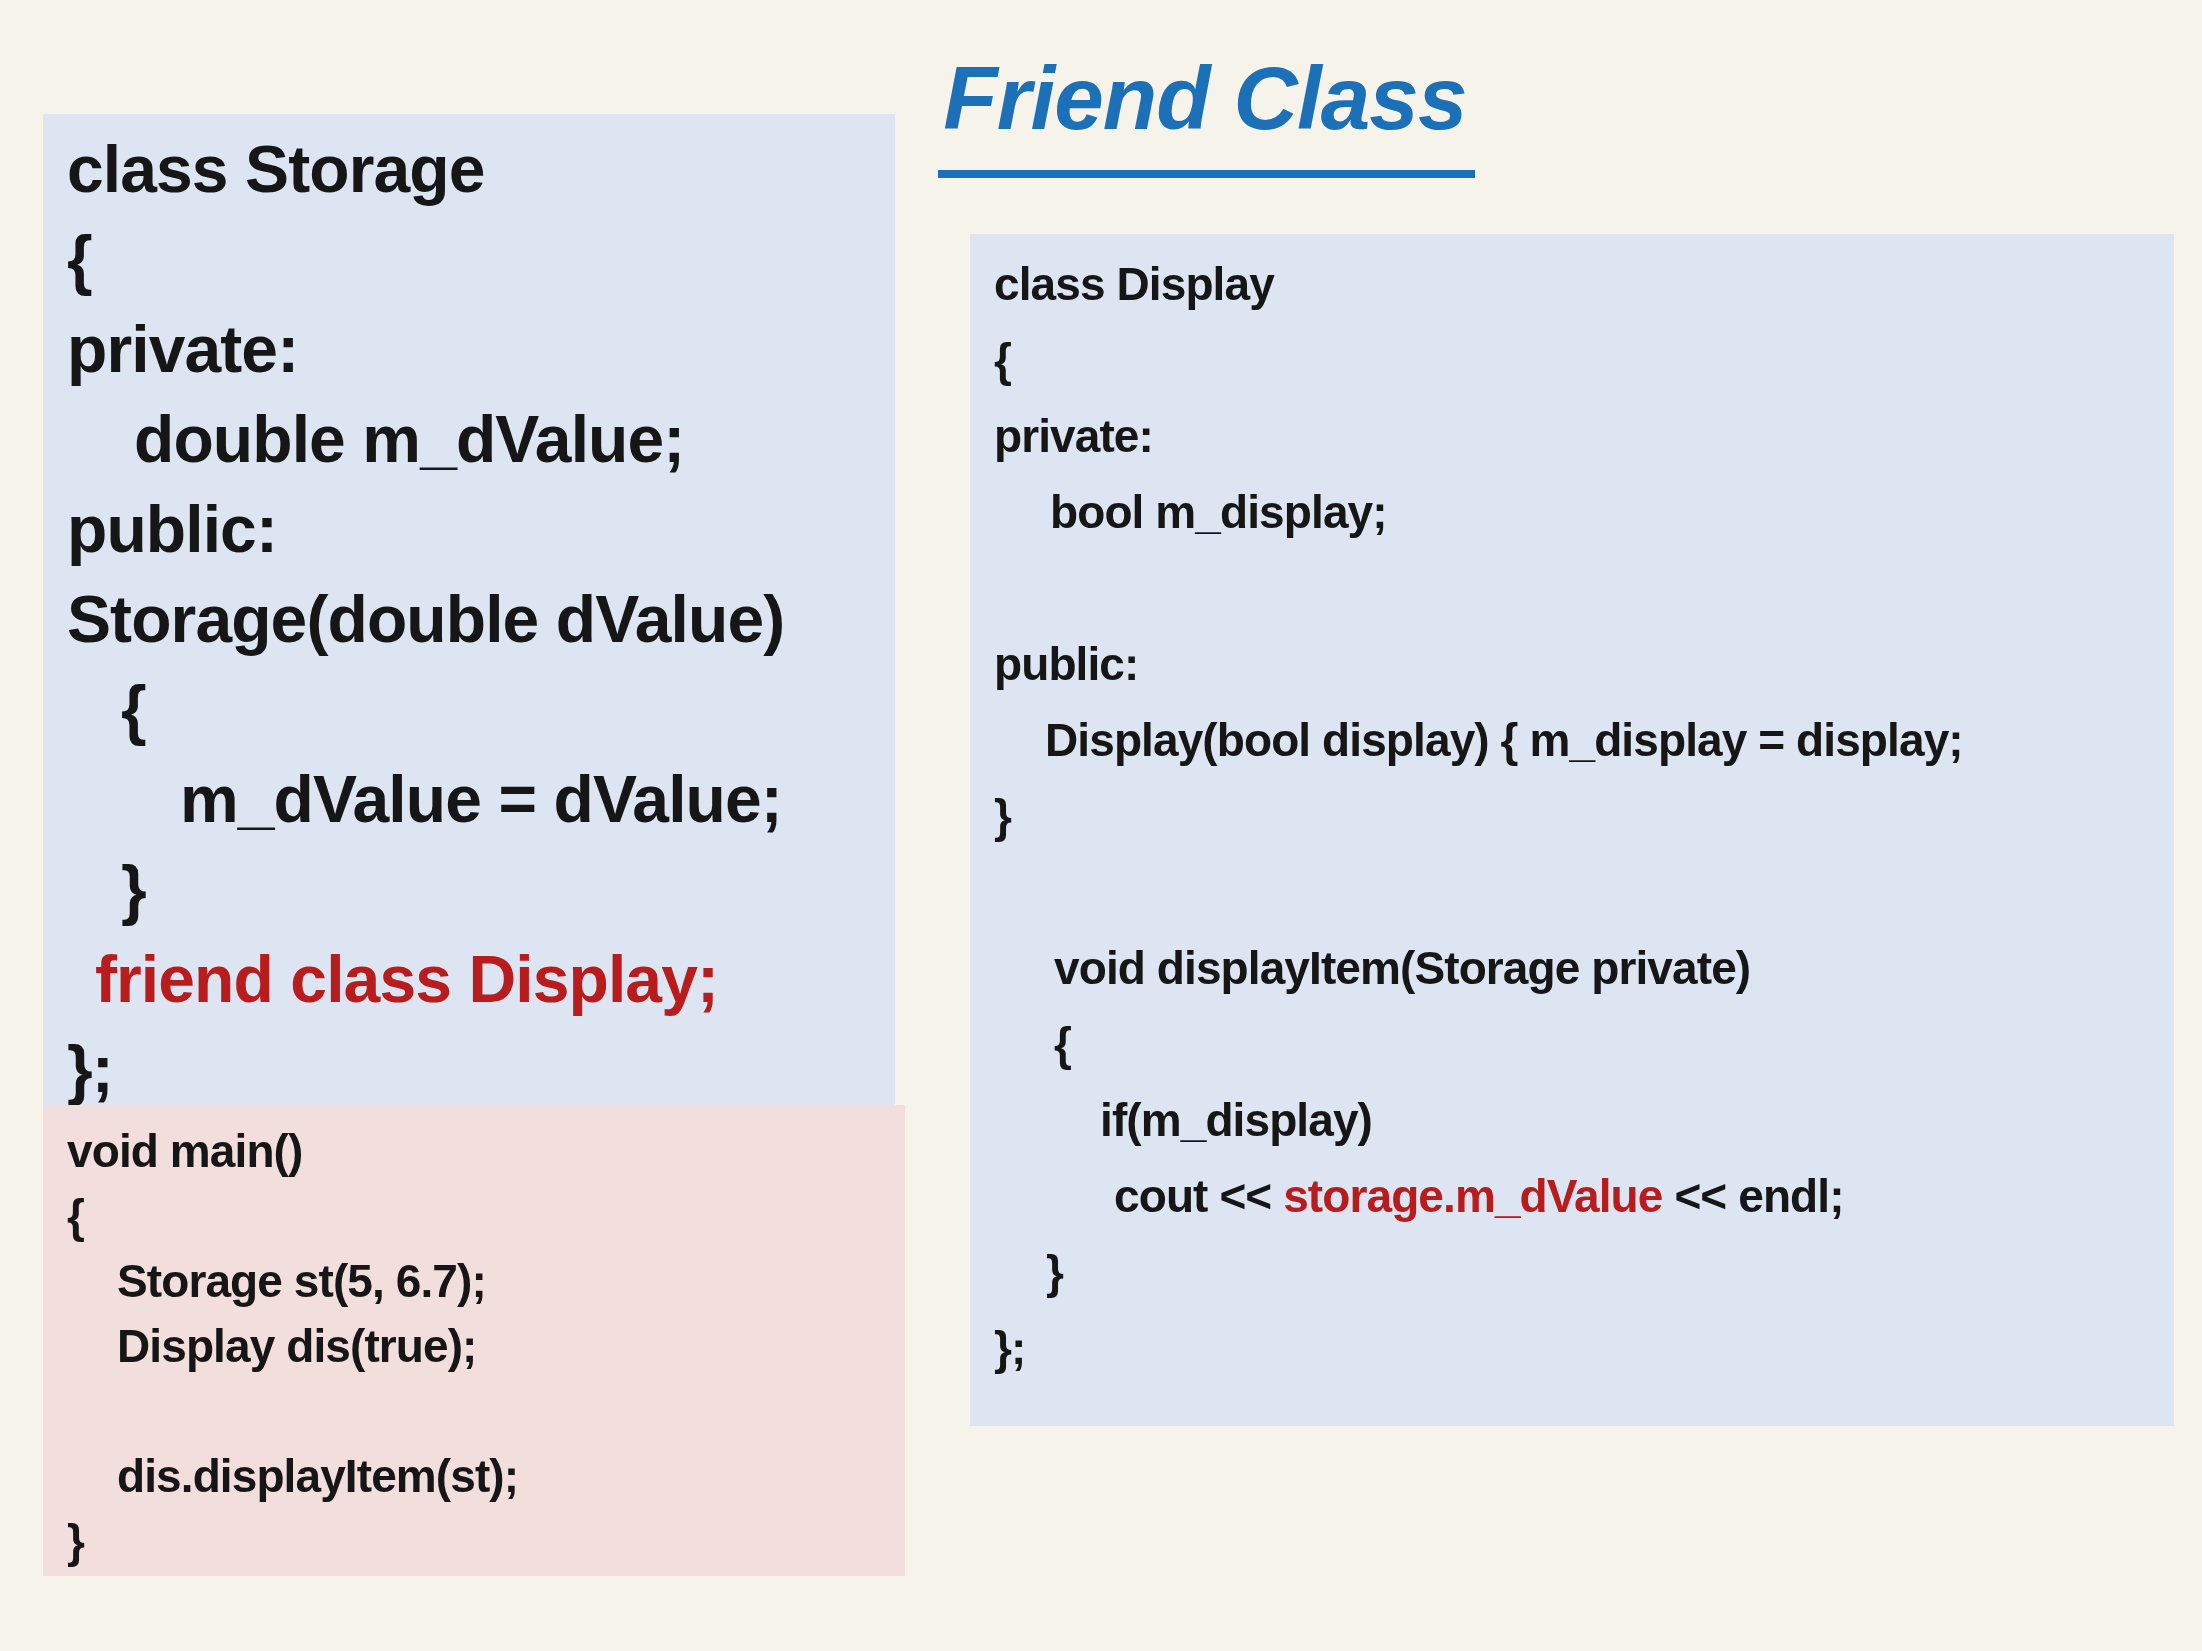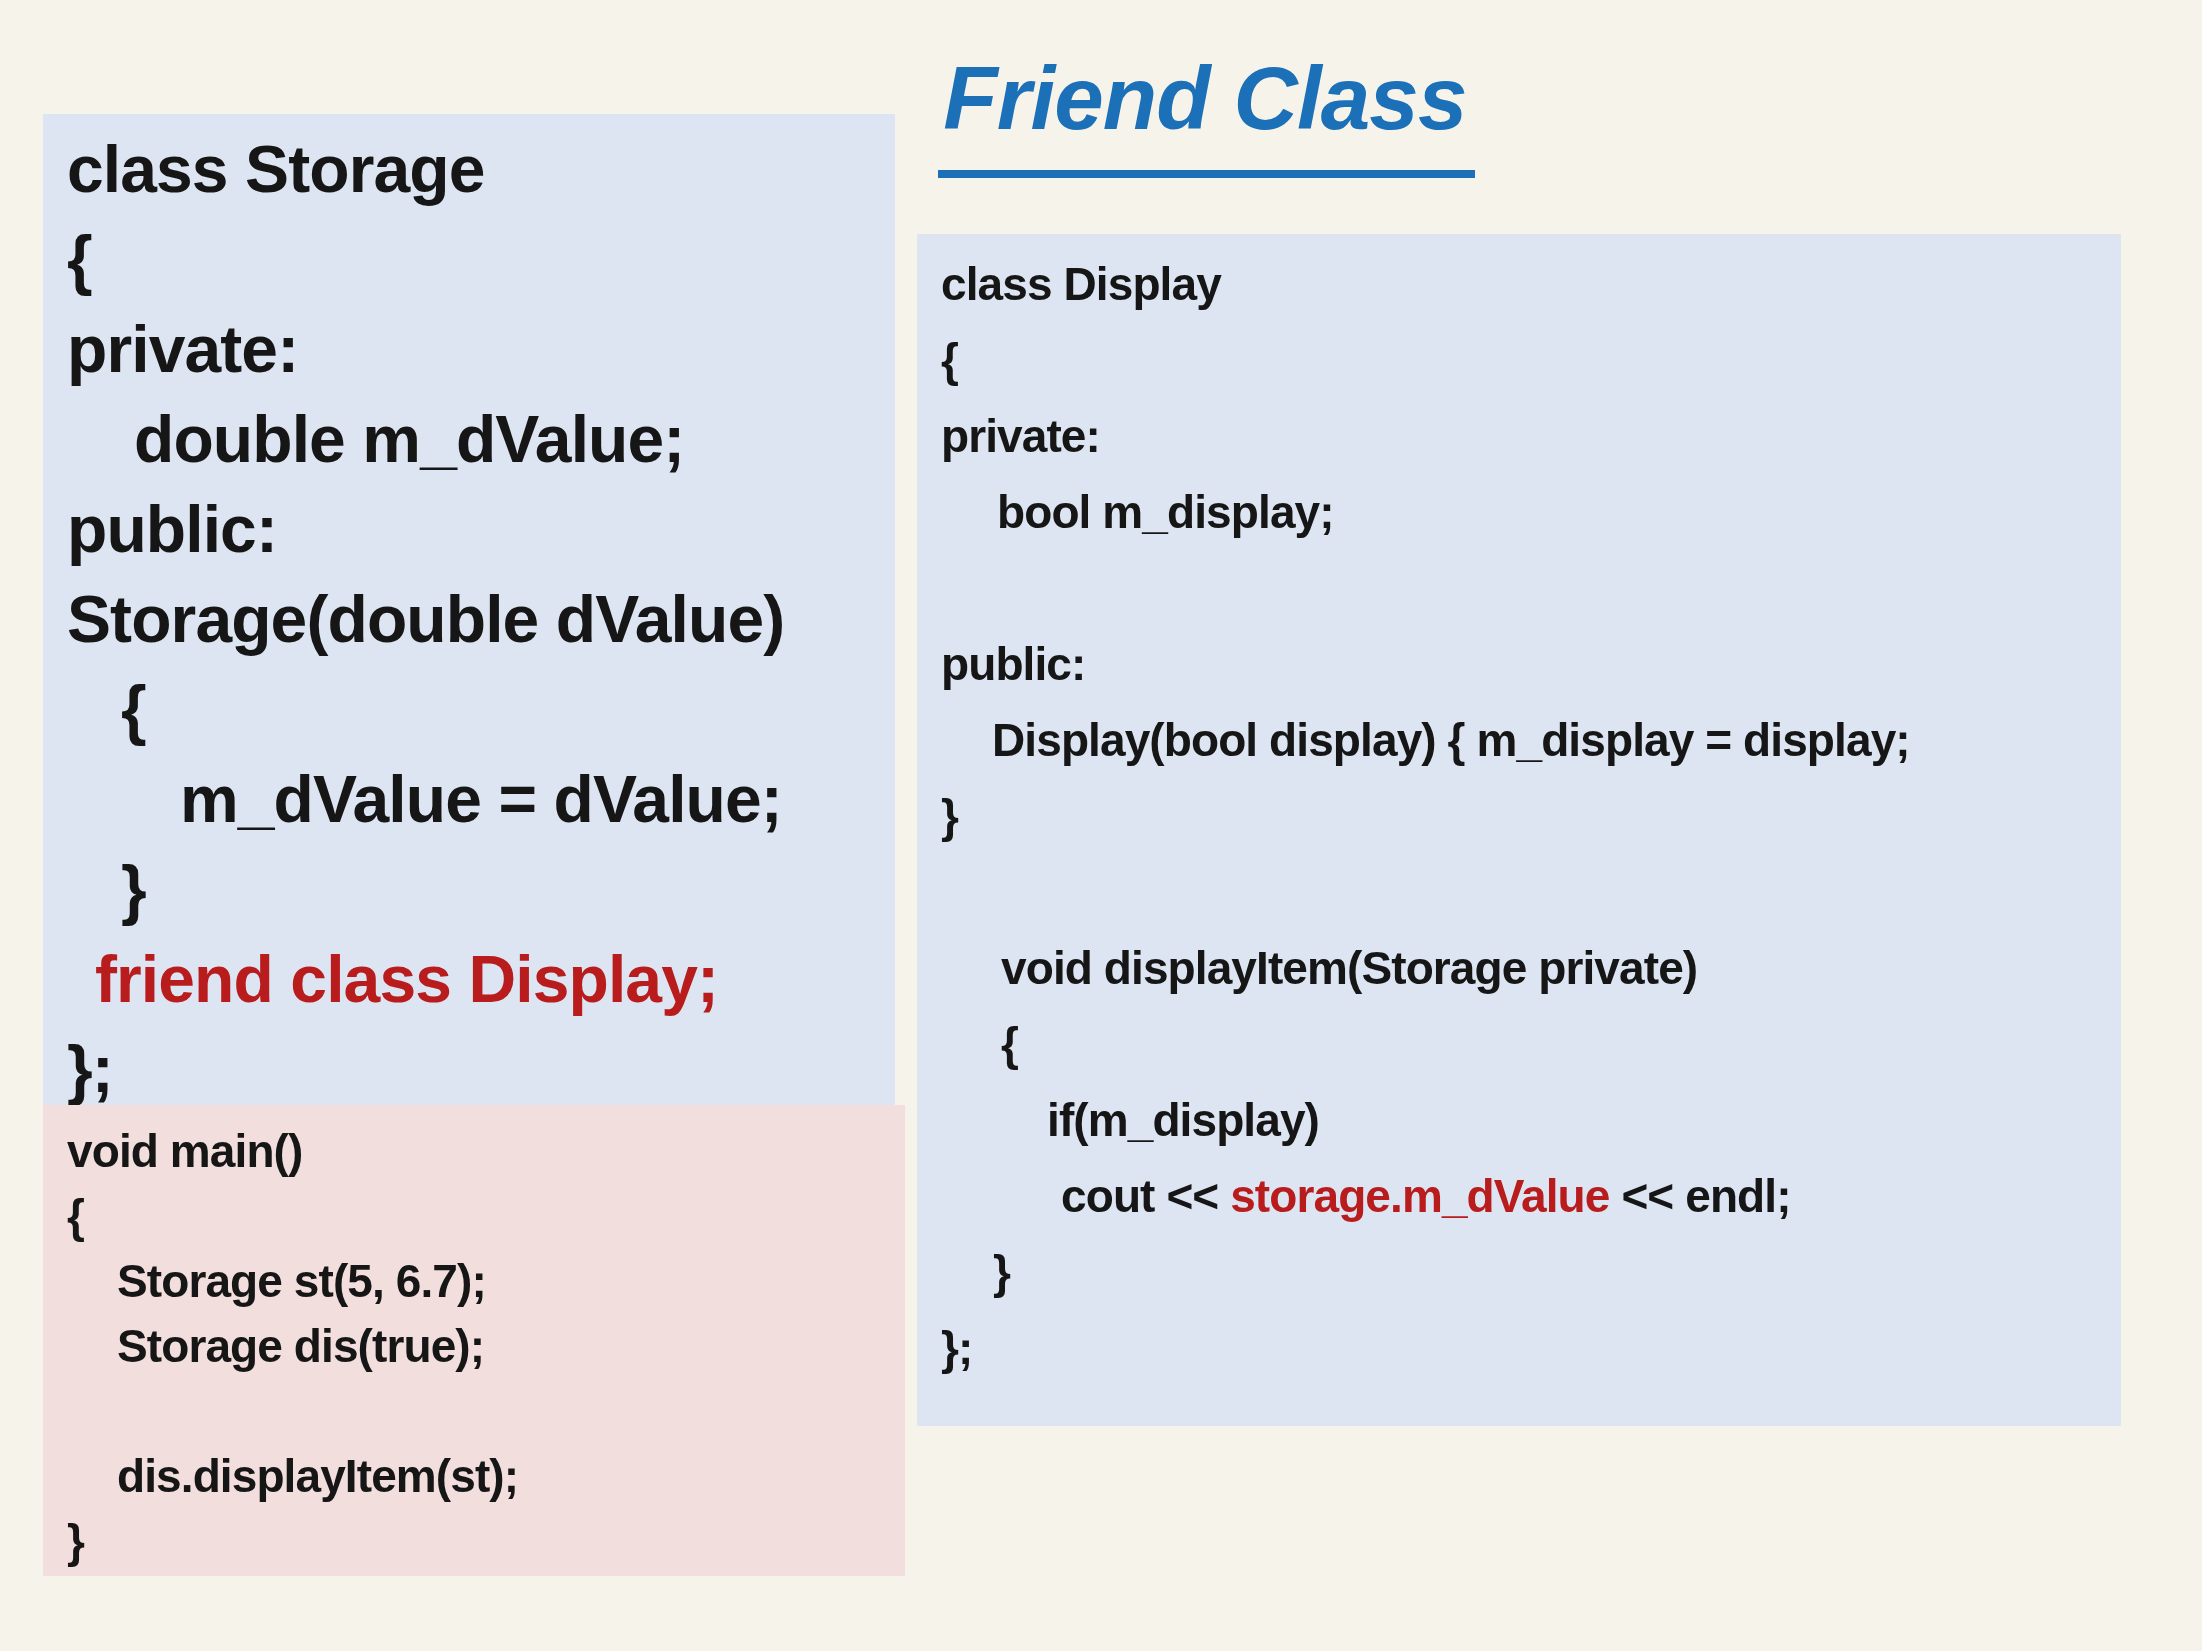--- a/index.html
+++ b/index.html
@@ -47,21 +47,21 @@
   
   #main-box{
     left:43px; top:1105px;
     width:862px; height:471px;
     padding:13.8px 17px 0 24px;
     font-size:46px;
   }
   #main-box .line{line-height:65px; min-height:65px;}
   
   #display-box{
-    left:917px; top:234px;
+    left:970px; top:234px;
     width:1204px; height:1192px;
     padding:12px 17px 0 24px;
     font-size:46px;
   }
   #display-box .line{line-height:76px; min-height:76px;}
   .red{color:#b91c1c;}
 </style>
 </head>
 <body>
 
@@ -78,21 +78,21 @@
   <span class="line" style="margin-left:113px">m_dValue = dValue;</span>
   <span class="line" style="margin-left:54px">}</span>
   <span class="line red" style="margin-left:28px">friend class Display;</span>
   <span class="line">};</span>
 </div>
 
 <div id="main-box" class="codebox box-pink">
   <span class="line">void main()</span>
   <span class="line">{</span>
   <span class="line" style="margin-left:50px">Storage st(5, 6.7);</span>
-  <span class="line" style="margin-left:50px">Storage dis(true);</span>
+  <span class="line" style="margin-left:50px">Display dis(true);</span>
   <span class="line"></span>
   <span class="line" style="margin-left:50px">dis.displayItem(st);</span>
   <span class="line">}</span>
 </div>
 
 <div id="display-box" class="codebox box-blue">
   <span class="line">class Display</span>
   <span class="line">{</span>
   <span class="line">private:</span>
   <span class="line" style="margin-left:56px">bool m_display;</span>

